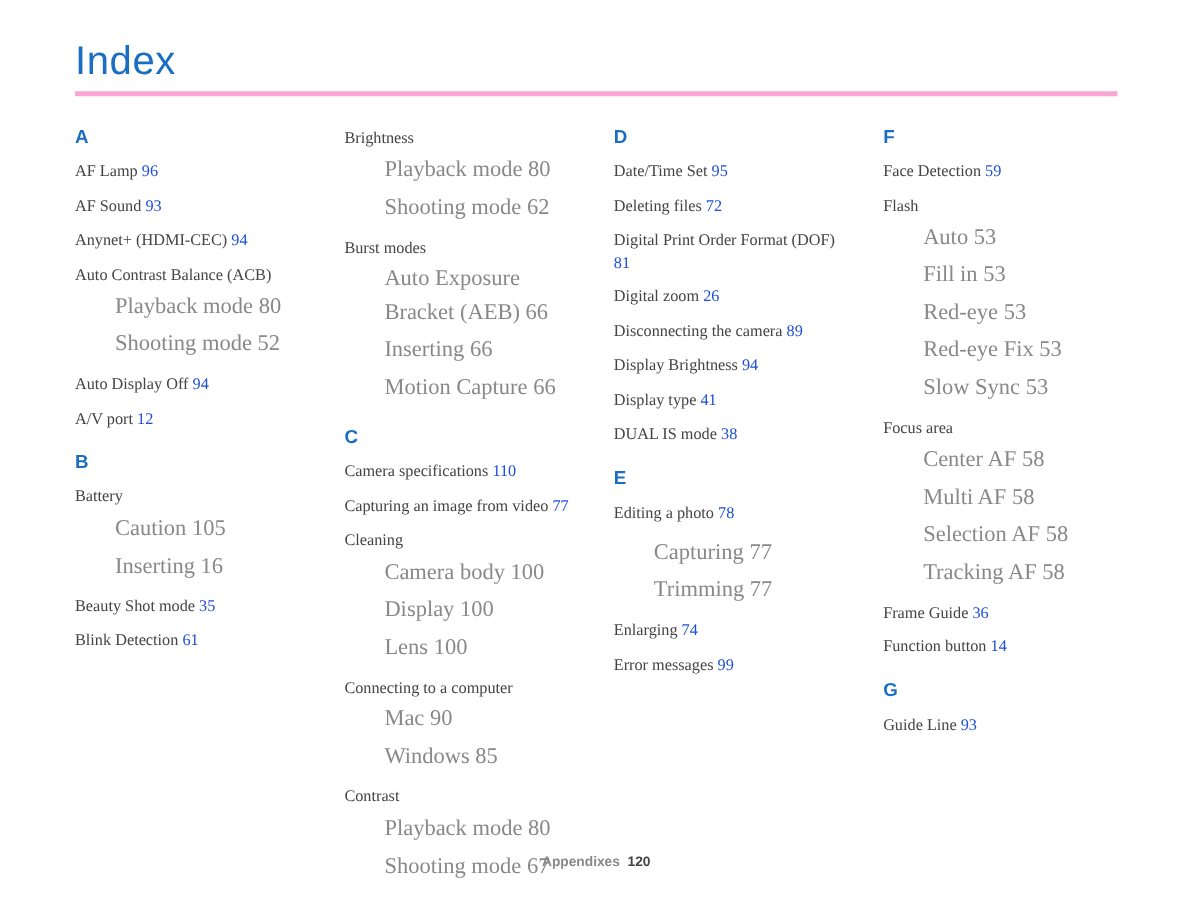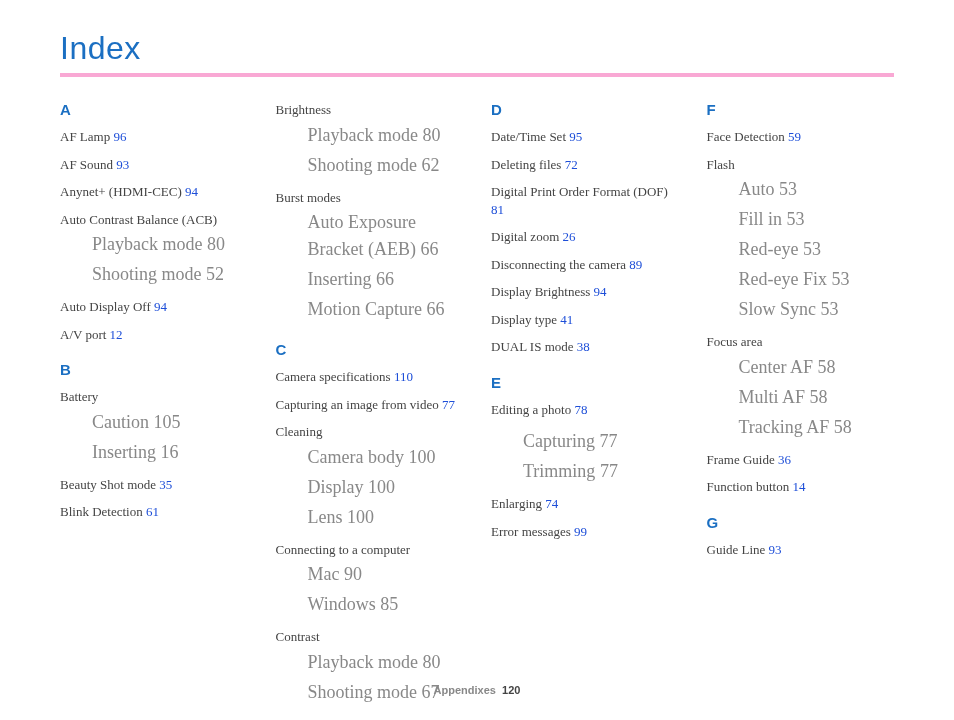--- a/index.html
+++ b/index.html
@@ -154,20 +154,21 @@
         <div class="sub"><span class="subterm">Auto  </span><span class="page">53</span></div>
         <div class="sub"><span class="subterm">Fill in  </span><span class="page">53</span></div>
         <div class="sub"><span class="subterm">Red-eye  </span><span class="page">53</span></div>
         <div class="sub"><span class="subterm">Red-eye Fix  </span><span class="page">53</span></div>
         <div class="sub"><span class="subterm">Slow Sync  </span><span class="page">53</span></div>
       </div>
       <div class="entry">
         <div>Focus area</div>
         <div class="sub"><span class="subterm">Center AF  </span><span class="page">58</span></div>
         <div class="sub"><span class="subterm">Multi AF  </span><span class="page">58</span></div>
+        <div class="sub"><span class="subterm">Selection AF  </span><span class="page">58</span></div>
         <div class="sub"><span class="subterm">Tracking AF  </span><span class="page">58</span></div>
       </div>
       <div class="entry"><span class="term">Frame Guide  </span><span class="page">36</span></div>
       <div class="entry"><span class="term">Function button  </span><span class="page">14</span></div>
       <div class="letter">G</div>
       <div class="entry"><span class="term">Guide Line  </span><span class="page">93</span></div>
     </div>
   </div>
 
 <div class="footer">

